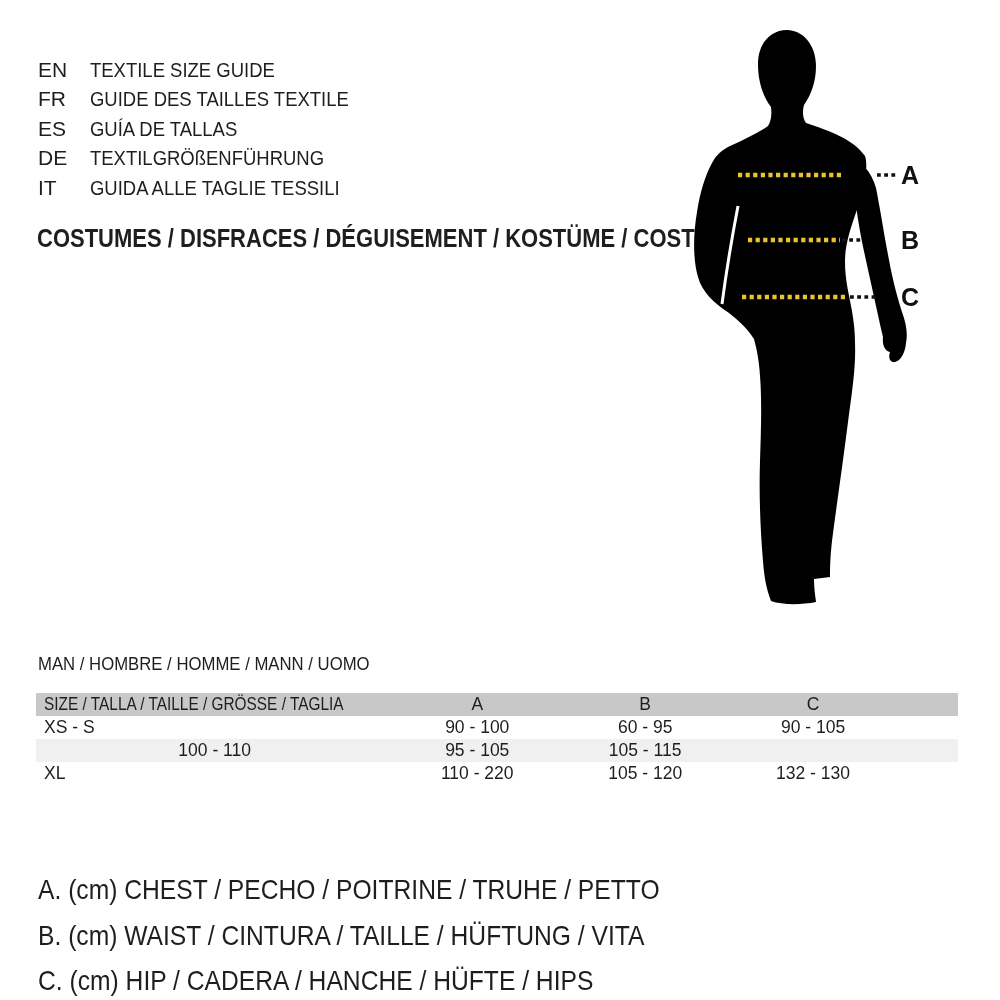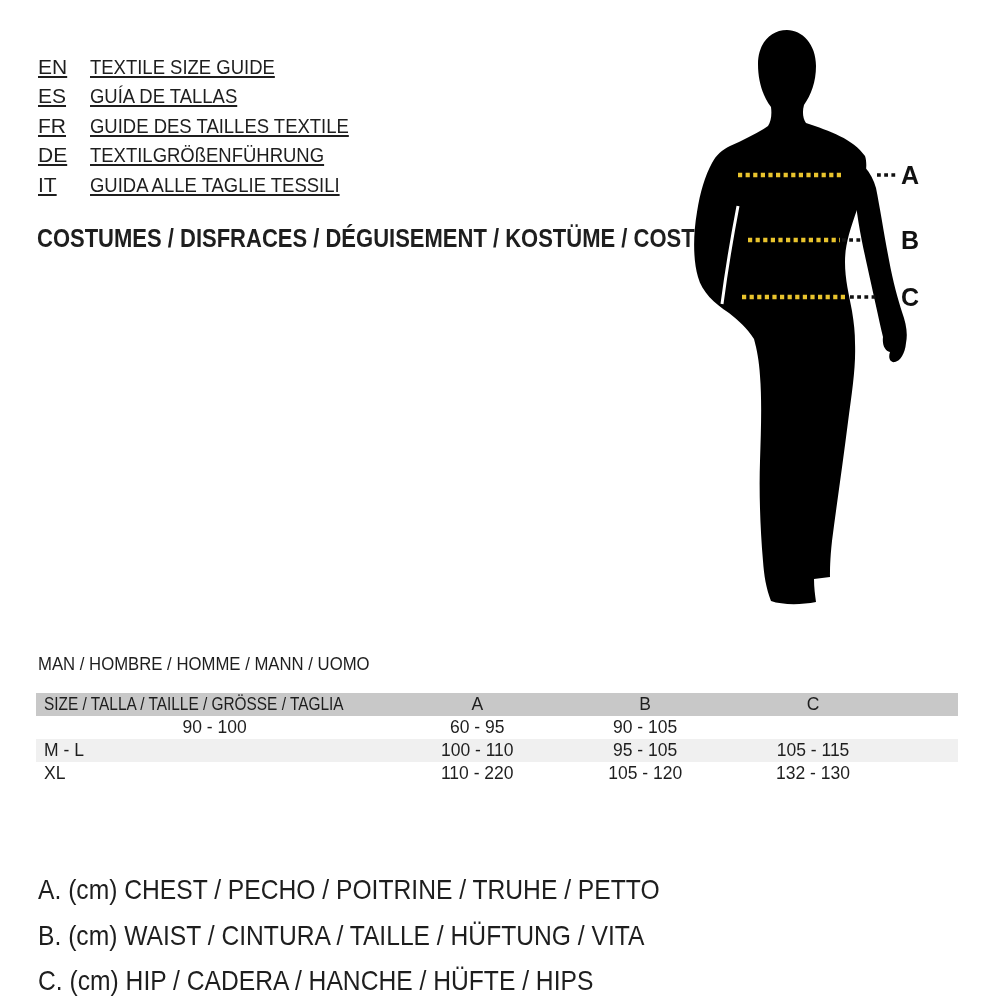--- a/index.html
+++ b/index.html
@@ -6,21 +6,21 @@
   body {
     width:1000px; height:1000px; position:relative; overflow:hidden;
     background:#ffffff; color:#1e1e1e;
     font-family:"Liberation Sans", sans-serif;
   }
   .abs { position:absolute; }
   .cond { display:inline-block; transform:scaleX(0.88); transform-origin:0 50%; white-space:nowrap; }
 
   
   .lang-block { left:38px; top:52px; }
-  .lang-row { display:flex; height:29.5px; align-items:center; font-size:21px;text-decoration:underline; }
+  .lang-row { display:flex; height:29.5px; align-items:flex-end; font-size:21px; }
   .lang-code { width:52px; flex:0 0 52px; }
 
   
   .category { left:37px; top:224px; font-size:25px; font-weight:bold; }
 
   
   .gender { left:38px; top:653px; font-size:19px; }
 
   
   .size-table { left:36px; top:693px; width:922px; font-size:17.5px; }
@@ -42,26 +42,26 @@
 </style>
 </head>
 <body>
 
 <div class="abs lang-block">
   <div class="lang-row">
     <span class="lang-code">EN</span>
     <span class="cond">TEXTILE SIZE GUIDE</span>
   </div>
   <div class="lang-row">
+    <span class="lang-code">FR</span>
+    <span class="cond">GUIDE DES TAILLES TEXTILE</span>
+  </div>
+  <div class="lang-row">
     <span class="lang-code">ES</span>
     <span class="cond">GUÍA DE TALLAS</span>
-  </div>
-  <div class="lang-row">
-    <span class="lang-code">FR</span>
-    <span class="cond">GUIDE DES TAILLES TEXTILE</span>
   </div>
   <div class="lang-row">
     <span class="lang-code">DE</span>
     <span class="cond">TEXTILGRÖßENFÜHRUNG</span>
   </div>
   <div class="lang-row">
     <span class="lang-code">IT</span>
     <span class="cond">GUIDA ALLE TAGLIE TESSILI</span>
   </div>
 </div>
@@ -136,26 +136,26 @@
 </div>
 
 <div class="abs size-table">
   <div class="trow thead">
     <div class="c1"><span class="cond">SIZE / TALLA / TAILLE / GRÖSSE / TAGLIA</span></div>
     <div class="cn">A</div>
     <div class="cn">B</div>
     <div class="cn">C</div>
   </div>
   <div class="trow">
+    <div class="c1">XS - S</div>
     <div class="cn">90 - 100</div>
     <div class="cn">60 - 95</div>
     <div class="cn">90 - 105</div>
   </div>
   <div class="trow alt">
-    <div class="c1">M - L</div>
     <div class="cn">100 - 110</div>
     <div class="cn">95 - 105</div>
     <div class="cn">105 - 115</div>
   </div>
   <div class="trow">
     <div class="c1">XL</div>
     <div class="cn">110 - 220</div>
     <div class="cn">105 - 120</div>
     <div class="cn">132 - 130</div>
   </div>

